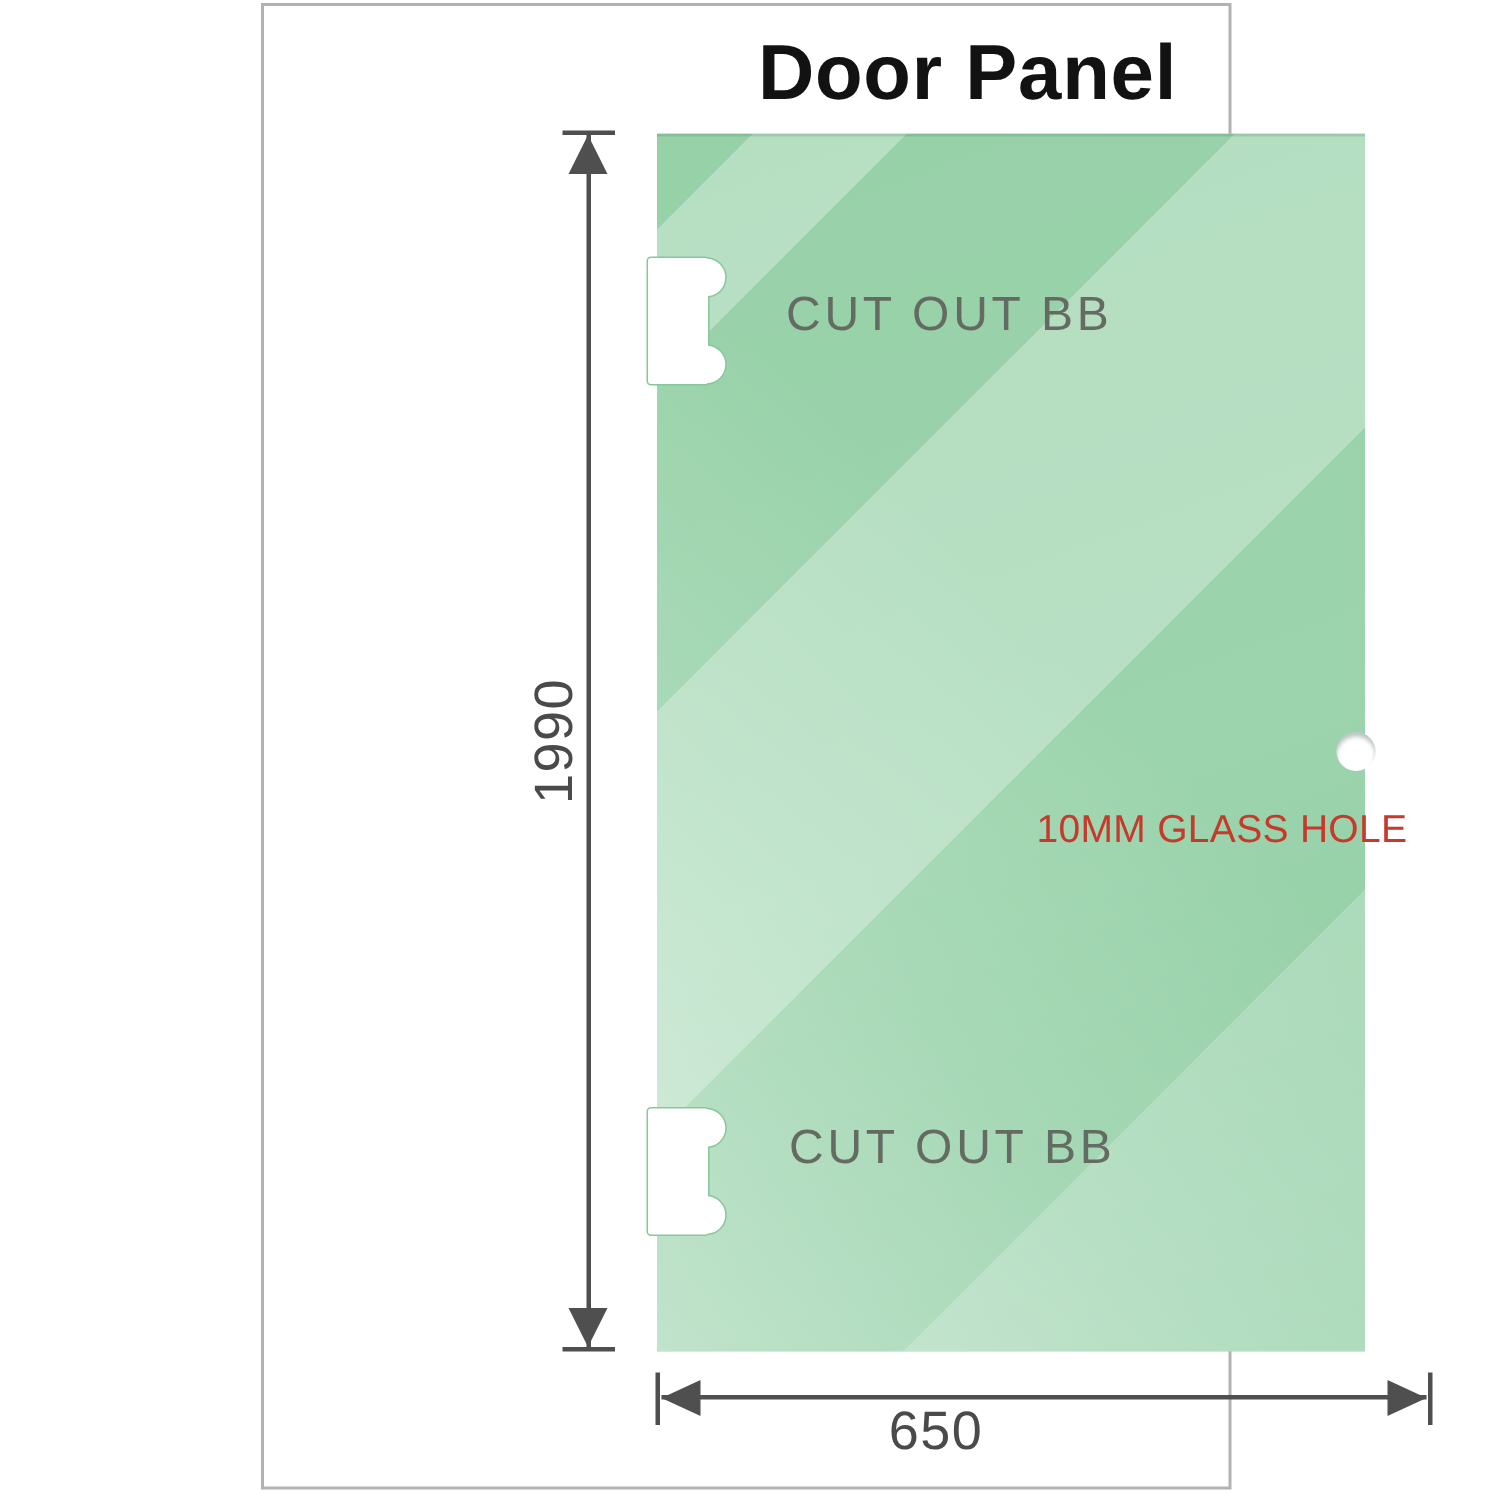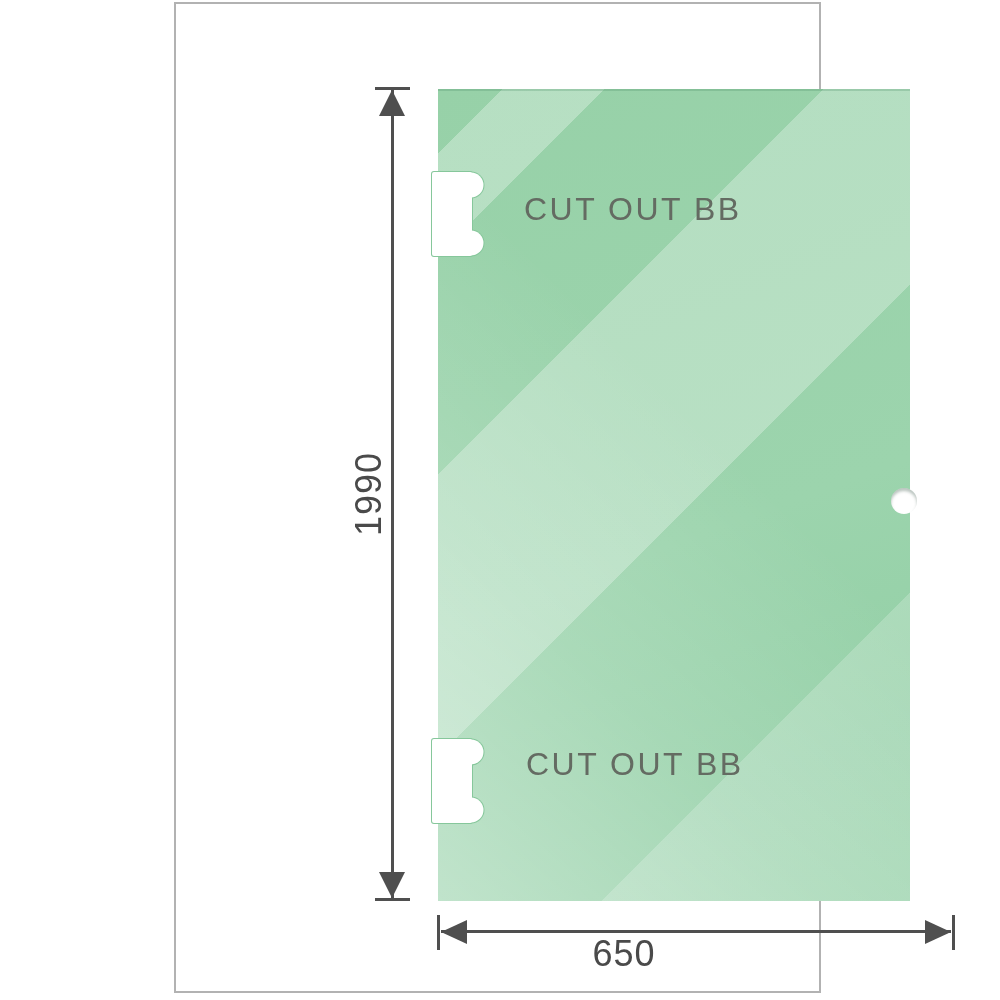--- a/index.html
+++ b/index.html
@@ -64,20 +64,21 @@
   }
   #height-label{left:193px;top:490px;transform:translate(-50%,-50%) rotate(-90deg);}
   #width-label{left:448px;top:950px;transform:translate(-50%,-50%);}
 </style>
 </head>
 <body>
 
 <div id="stage">
   <div id="frame">
 
+    <div class="title">Door Panel</div>
 
     <div id="panel">
 
       <svg class="cutout" style="top:82px;" width="50" height="86" viewBox="0 0 50 86">
         <g stroke="#86c79b" stroke-width="2" fill="#ffffff">
           <rect x="-6" y="1" width="40" height="84" rx="2"></rect>
           <circle cx="33" cy="14" r="12.5"></circle>
           <circle cx="33" cy="72" r="12.5"></circle>
         </g>
         <g fill="#ffffff" stroke="none">
@@ -97,20 +98,21 @@
           <rect x="-6" y="1" width="40" height="84" rx="2"></rect>
           <circle cx="33" cy="14" r="12.5"></circle>
           <circle cx="33" cy="72" r="12.5"></circle>
         </g>
       </svg>
 
       <div class="cutout-label" style="left:86px;top:102px;">CUT OUT BB</div>
       <div class="cutout-label" style="left:88px;top:657px;">CUT OUT BB</div>
 
       <div id="hole"></div>
+      <div id="hole-label">10MM GLASS HOLE</div>
     </div>
 
     <div class="dim" style="left:199px;top:83px;width:35px;height:3px;"></div>
     <div class="dim" style="left:199px;top:894px;width:35px;height:3px;"></div>
     <div class="dim" style="left:215px;top:86px;width:3px;height:810px;"></div>
     <div class="arrow arrow-up" style="left:203px;top:86px;"></div>
     <div class="arrow arrow-down" style="left:203px;top:868px;"></div>
     <div class="dim-label" id="height-label">1990</div>
 
     <div class="dim" style="left:261px;top:911px;width:3px;height:35px;"></div>

